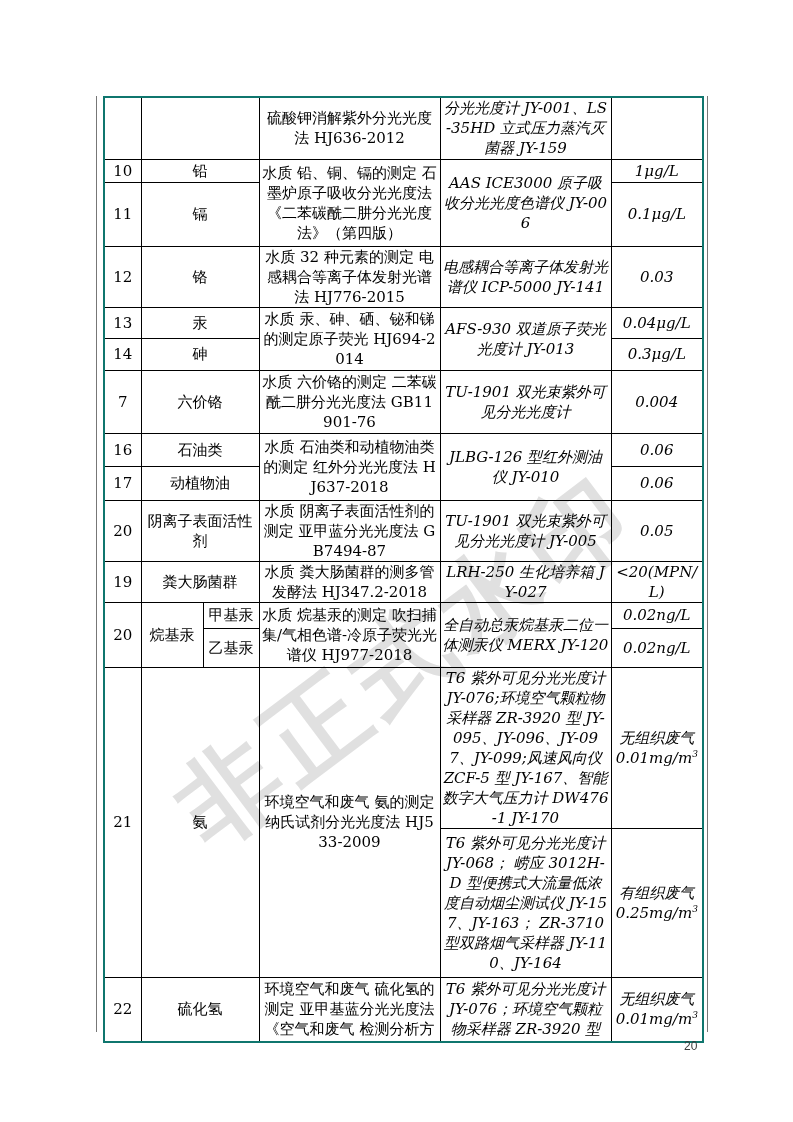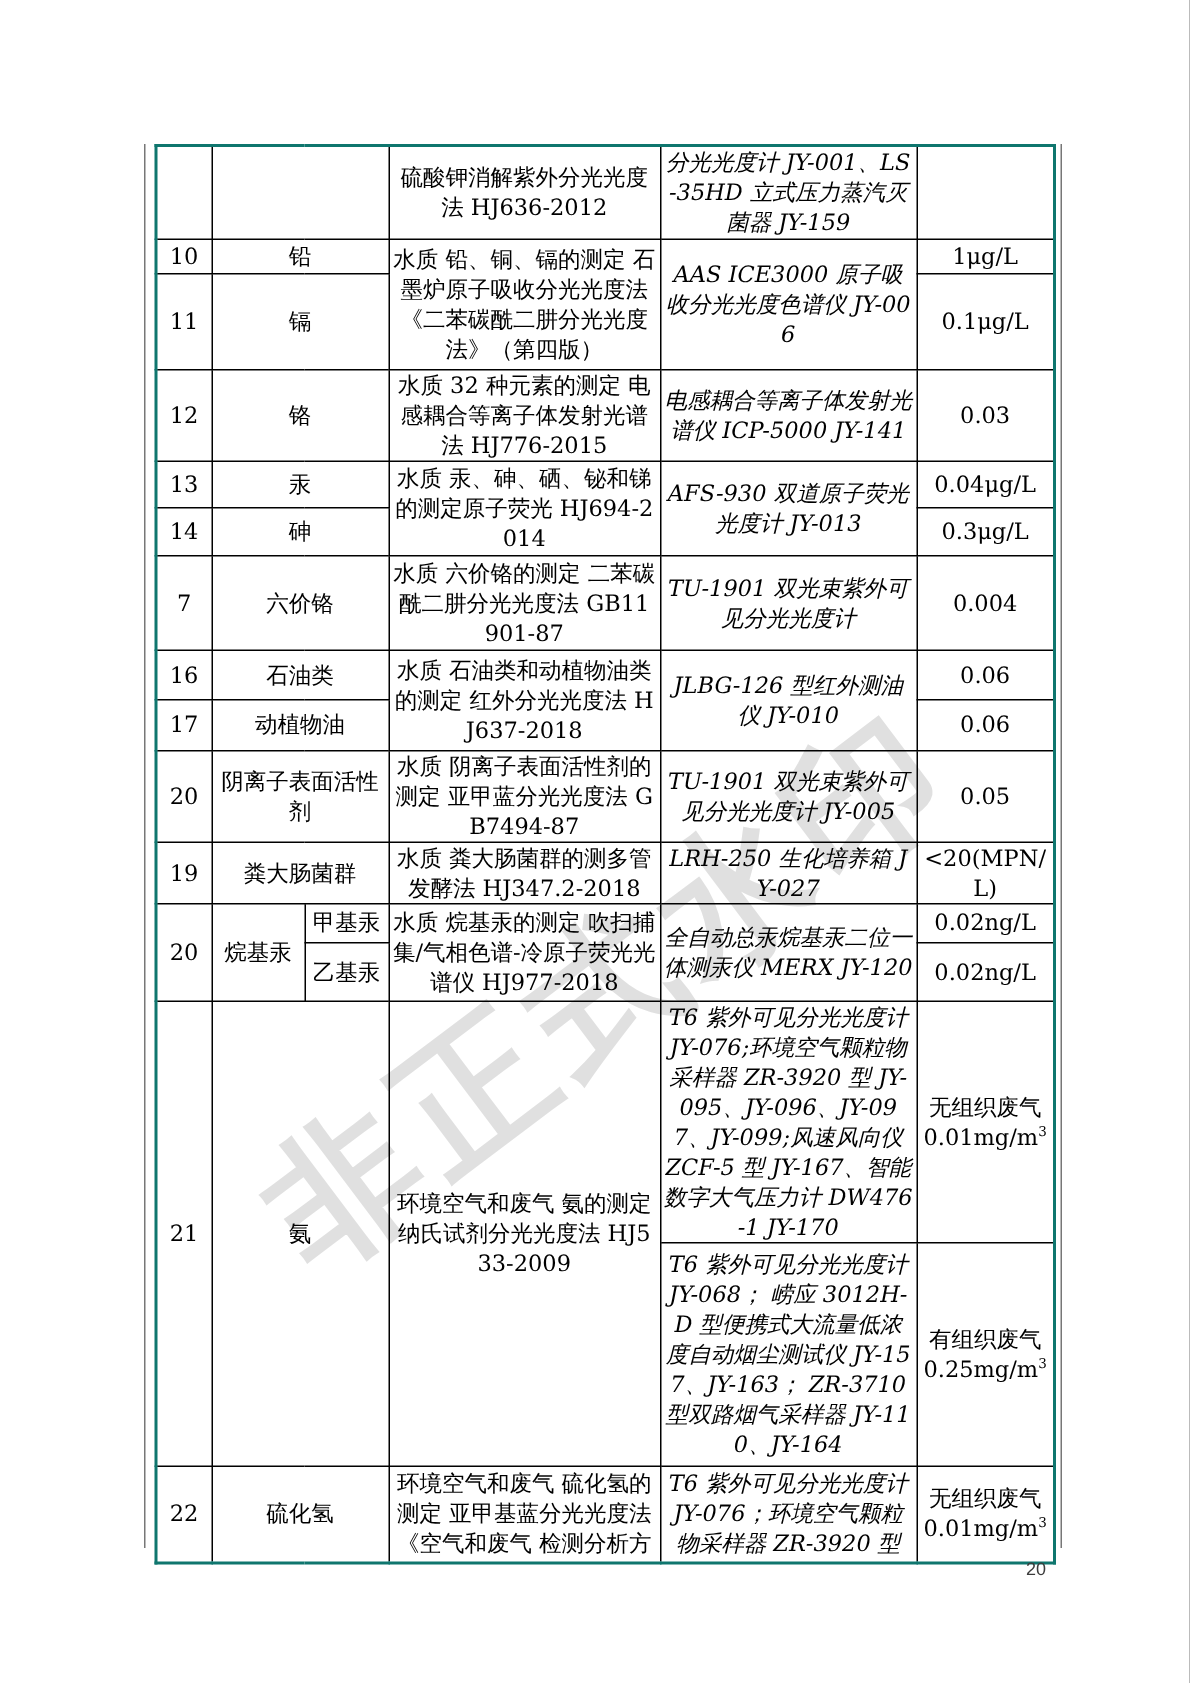--- a/index.html
+++ b/index.html
@@ -48,21 +48,21 @@
     border:1px solid #000;
     text-align:center;
     vertical-align:middle;
     font-size:15px;
     line-height:20px;
     padding:0 2px;
     overflow:hidden;
     word-break:break-all;
   }
   td.num{font-size:14px;}
-  td.limit{font-size:14px;line-height:19px;}
+  td.limit{font-size:14px;line-height:19px;font-style:italic;}
   td.instr{font-size:14.5px;line-height:21px;font-style:italic;}
   td.method{font-size:15px;line-height:21px;}
   sup{font-size:9px;line-height:0;}
   .pagenum{
     position:absolute;
     left:684px;top:1039px;
     font-family:"Liberation Sans", sans-serif;
     font-size:12px;
     color:#3c3c3c;
     z-index:1;
@@ -128,21 +128,21 @@
       </tr>
       <tr style="height:32px">
         <td class="num">14</td>
         <td colspan="2">砷</td>
         <td class="limit">0.3μg/L</td>
       </tr>
 
       <tr style="height:63px">
         <td class="num">7</td>
         <td colspan="2">六价铬</td>
-        <td class="method">水质 六价铬的测定 二苯碳酰二肼分光光度法 GB11901-87</td>
+        <td class="method">水质 六价铬的测定 二苯碳酰二肼分光光度法 GB11901-76</td>
         <td class="instr">TU-1901 双光束紫外可见分光光度计</td>
         <td class="limit">0.004</td>
       </tr>
 
       <tr style="height:33px">
         <td class="num">16</td>
         <td colspan="2">石油类</td>
         <td class="method" rowspan="2">水质 石油类和动植物油类的测定 红外分光光度法 HJ637-2018</td>
         <td class="instr" rowspan="2">JLBG-126 型红外测油仪 JY-010</td>
         <td class="limit">0.06</td>

